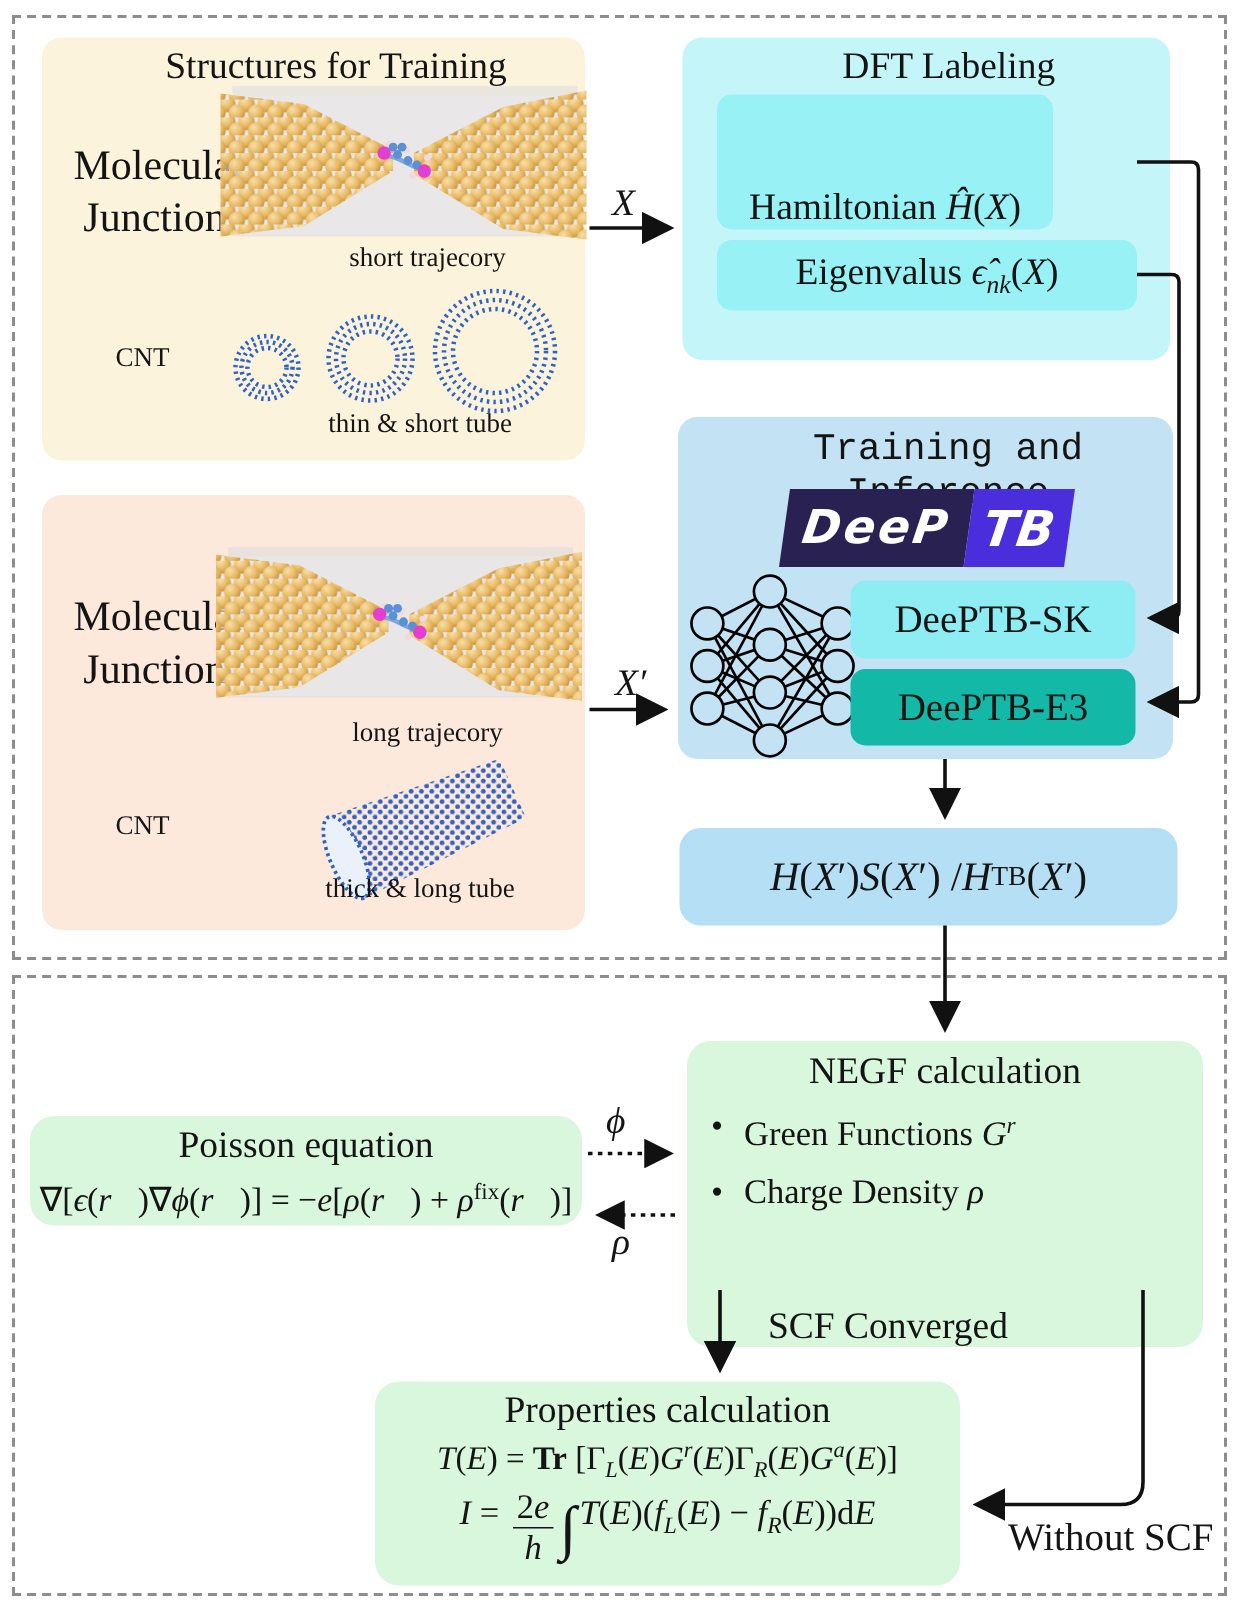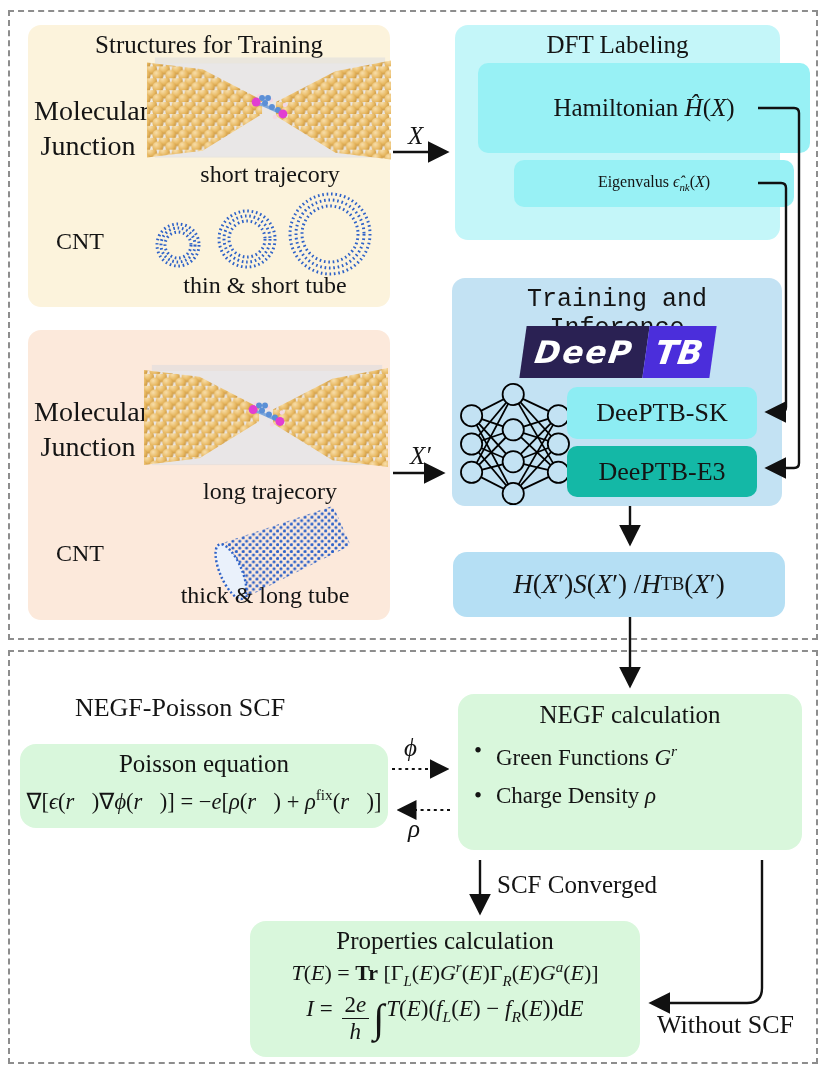--- a/index.html
+++ b/index.html
@@ -1,48 +1,48 @@
 <!DOCTYPE html>
 <html><head>
 <meta charset="utf-8">
 <style>
   html,body{margin:0;padding:0;background:#fff;}
   #canvas{position:relative;width:827px;height:1073px;background:#fff;
           font-family:"Liberation Serif", serif;color:#141414;overflow:hidden;}
-  .abs{position:absolute;}
+  .abs{position:absolute;padding-left:15px;}
   .dashed-rect{position:absolute;border:2px dashed #8d8d8d;}
   .box{position:absolute;border-radius:13px;}
   .ctr{text-align:center;}
   .title{font-size:25px;}
-  .sm{font-size:24px;}
+  .sm{font-size:18px;}
   .lbl{font-size:28px;line-height:1.25;}
   .math{font-family:"Liberation Serif",serif;}
   .math i{font-style:italic;}
   sub,sup{font-size:0.68em;}
   .frac{display:inline-block;text-align:center;vertical-align:-1.0em;line-height:1.05;margin:0 3px;}
   .frac .fn{display:block;border-bottom:1.5px solid #141414;padding:0 3px 1px;}
   .frac .fd{display:block;padding-top:1px;}
   .intg{font-size:1.75em;vertical-align:-0.40em;display:inline-block;margin:0 2px 0 1px;}
   
   .b-training{left:28px;top:25px;width:362px;height:282px;background:#FCF3DC;}
   .b-predict{left:28px;top:330px;width:362px;height:290px;background:#FCE9DB;}
   .b-dft{left:455px;top:25px;width:325px;height:215px;background:#C4F6F9;}
-  .b-dft-in1{left:478px;top:63px;width:332px;height:90px;background:#98F1F5;border-radius:10px;
-             display:flex;flex-direction:column;justify-content:center;}
+  .b-dft-in1{left:478px;top:63px;width:224px;height:90px;background:#98F1F5;border-radius:10px;
+             display:flex;flex-direction:column;justify-content:flex-end;}
   .b-dft-in2{left:478px;top:160px;width:280px;height:47px;background:#98F1F5;border-radius:10px;
              display:flex;align-items:center;justify-content:center;}
   .b-train-inf{left:452px;top:278px;width:330px;height:228px;background:#C3E2F3;}
   .b-sk{left:567px;top:387px;width:190px;height:52px;background:#8DEDF3;border-radius:10px;
          display:flex;align-items:center;justify-content:center;font-size:26px;}
   .b-e3{left:567px;top:446px;width:190px;height:51px;background:#14b8a6;border-radius:10px;
          display:flex;align-items:center;justify-content:center;font-size:26px;}
   .b-hout{left:453px;top:552px;width:332px;height:65px;background:#B5DFF4;border-radius:14px;
           display:flex;align-items:center;justify-content:center;font-size:27px;}
-  .b-negf{left:458px;top:694px;width:344px;height:156px;background:#D9F7DC;border-radius:16px;}
-  .b-poisson{left:20px;top:744px;width:368px;height:84px;background:#D9F7DC;border-radius:16px;}
+  .b-negf{left:458px;top:694px;width:344px;height:204px;background:#D9F7DC;border-radius:16px;}
+  .b-poisson{left:20px;top:744px;width:368px;height:73px;background:#D9F7DC;border-radius:16px;}
   .b-props{left:250px;top:921px;width:390px;height:136px;background:#D9F7DC;border-radius:16px;}
   .bullet-row{position:relative;padding-left:30px;font-size:23px;line-height:38px;white-space:nowrap;}
   .bullet-row::before{content:"•";position:absolute;left:8px;}
   
   .logo{position:absolute;left:523px;top:326px;height:52px;display:flex;transform:skewX(-8deg);}
   .logo-left{background:#2A2153;color:#fff;display:flex;align-items:center;padding:0 12px;
              font-family:"DejaVu Sans",sans-serif;font-style:italic;font-weight:bold;
              font-size:31px;letter-spacing:2px;}
   .logo-right{background:#4B2EDB;color:#fff;display:flex;align-items:center;padding:0 10px;
              font-family:"DejaVu Sans",sans-serif;font-style:italic;font-weight:bold;font-size:33px;}
@@ -156,21 +156,21 @@
     <polygon points="23,47 139,8 157,48 47,103" fill="url(#cdots)"></polygon>
     <ellipse cx="35" cy="75" rx="30" ry="11" transform="rotate(66.5 35 75)" fill="#EAF1FB" stroke="#2E62C8" stroke-width="2.5" stroke-dasharray="2 2.4"></ellipse>
   </svg>
   <div class="abs ctr sm" style="left:140px;top:582px;width:250px;">thick &amp; long tube</div>
 
   <div class="box b-dft"></div>
   <div class="abs ctr title" style="left:455px;top:31px;width:325px;">DFT Labeling</div>
   <div class="box b-dft-in1 ctr math" style="font-size:25px;">
     <div>Hamiltonian <i>Ĥ</i>(<i>X</i>)</div>
   </div>
-  <div class="box b-dft-in2 ctr math" style="font-size:16px;margin-left:36px;">
+  <div class="box b-dft-in2 ctr math" style="font-size:25px;">
     <div>Eigenvalus <i>ϵ̂</i><sub><i>nk</i></sub>(<i>X</i>)</div>
   </div>
 
   <div class="box b-train-inf"></div>
   <div class="abs ctr title" style="left:452px;top:285px;width:330px;font-family:Liberation Mono, monospace;">Training and Inference</div>
   <div class="logo">
     <div class="logo-left">DeeP</div>
     <div class="logo-right">TB</div>
   </div>
   <svg class="figure" style="left:456px;top:382px;" width="118" height="124" viewBox="0 0 126 140">
@@ -211,21 +211,20 @@
       <circle cx="112" cy="38" r="12"></circle>
         <circle cx="112" cy="70" r="12"></circle>
         <circle cx="112" cy="102" r="12"></circle>
     </g>
   </svg>
   <div class="box b-sk">DeePTB-SK</div>
   <div class="box b-e3">DeePTB-E3</div>
 
   <div class="box b-hout math"><i>H</i>(<i>X</i>′) <i>S</i>(<i>X</i>′) / <i>H</i><sub>TB</sub>(<i>X</i>′)</div>
 
-  <div class="abs ctr" style="left:40px;top:693px;width:280px;font-size:26px;">NEGF-Poisson SCF</div>
 
   <div class="box b-poisson">
     <div class="ctr title" style="margin-top:6px;">Poisson equation</div>
     <div class="ctr math" style="margin-top:8px;font-size:22.5px;">∇[<i>ϵ</i>(<i>r⃗</i>)∇<i>ϕ</i>(<i>r⃗</i>)] = −<i>e</i>[<i>ρ</i>(<i>r⃗</i>) + <i>ρ</i><sup>fix</sup>(<i>r⃗</i>)]</div>
   </div>
 
   <div class="box b-negf">
     <div class="ctr title" style="margin-top:7px;">NEGF calculation</div>
     <div style="margin:3px 0 0 8px;">
       <div class="bullet-row math">Green Functions <i>G</i><sup><i>r</i></sup></div>

